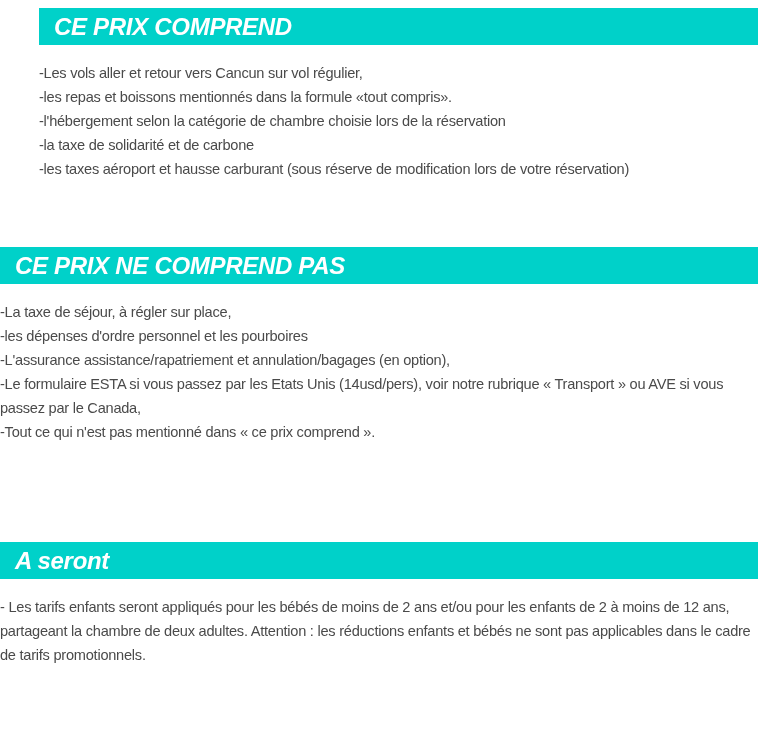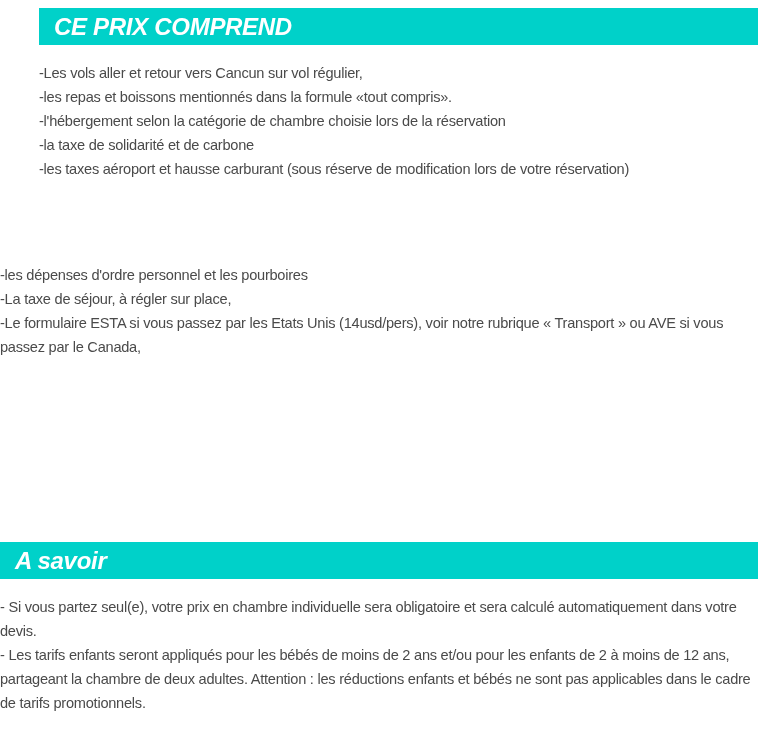--- a/index.html
+++ b/index.html
@@ -25,26 +25,28 @@
   <div class="sec-body">
     <div class="line">-Les vols aller et retour vers Cancun sur vol régulier,</div>
     <div class="line">-les repas et boissons mentionnés dans la formule «tout compris».</div>
     <div class="line">-l'hébergement selon la catégorie de chambre choisie lors de la réservation</div>
     <div class="line">-la taxe de solidarité et de carbone</div>
     <div class="line">-les taxes aéroport et hausse carburant (sous réserve de modification lors de votre réservation)</div>
   </div>
 </div>
 
 <div class="section" style="top:247px;">
+  <div class="sec-header">CE PRIX NE COMPREND PAS</div>
   <div class="sec-body">
+    <div class="line">-La taxe de séjour, à régler sur place,</div>
     <div class="line">-les dépenses d'ordre personnel et les pourboires</div>
-    <div class="line">-La taxe de séjour, à régler sur place,</div>
+    <div class="line">-L'assurance assistance/rapatriement et annulation/bagages (en option),</div>
     <div class="line wrap">-Le formulaire ESTA si vous passez par les Etats Unis (14usd/pers), voir notre rubrique « Transport » ou AVE si vous passez par le Canada,</div>
+    <div class="line">-Tout ce qui n'est pas mentionné dans « ce prix comprend ».</div>
   </div>
 </div>
 
 <div class="section" style="top:542px;">
-  <div class="sec-header">A savoir</div>
+  <div class="sec-header">A seront</div>
   <div class="sec-body">
-    <div class="line wrap">- Si vous partez seul(e), votre prix en chambre individuelle sera obligatoire et sera calculé automatiquement dans votre devis.</div>
     <div class="line wrap">- Les tarifs enfants seront appliqués pour les bébés de moins de 2 ans et/ou pour les enfants de 2 à moins de 12 ans, partageant la chambre de deux adultes. Attention : les réductions enfants et bébés ne sont pas applicables dans le cadre de tarifs promotionnels.</div>
   </div>
 </div>
 
 </body></html>

